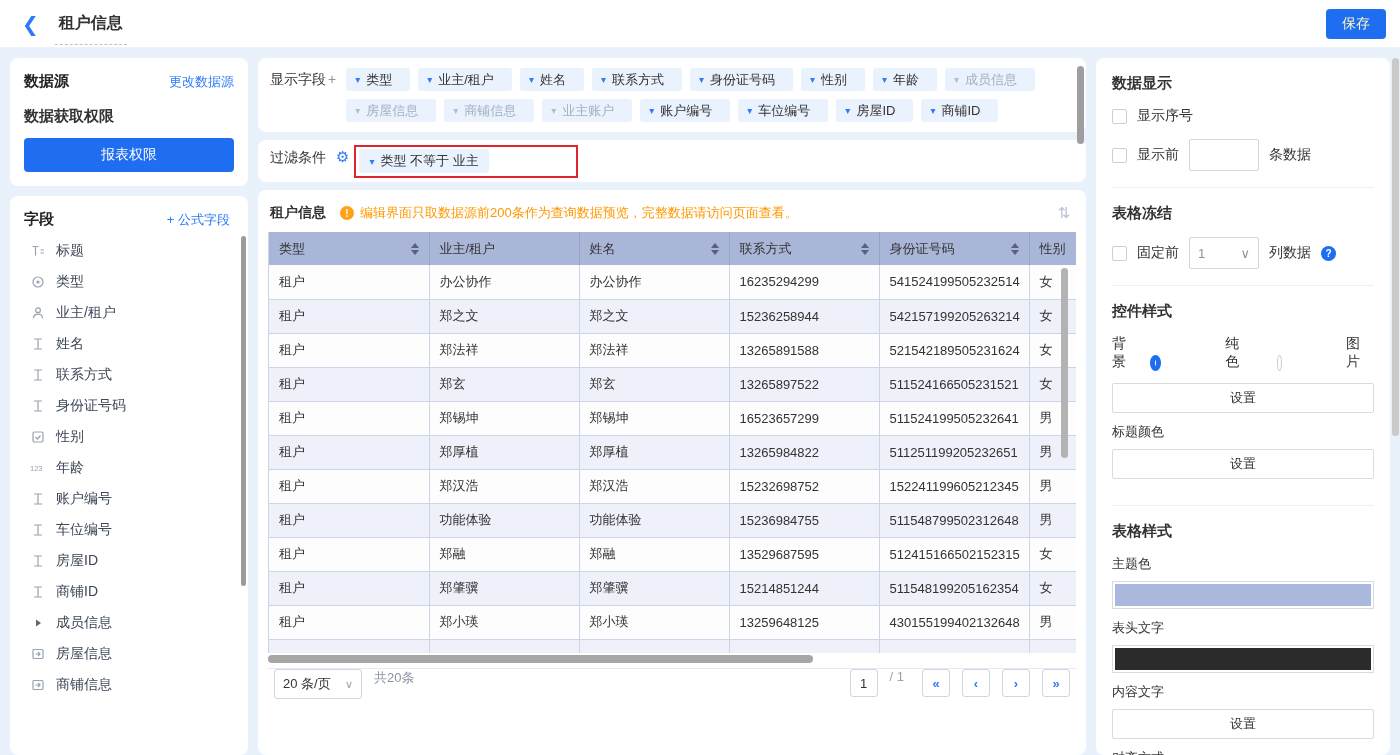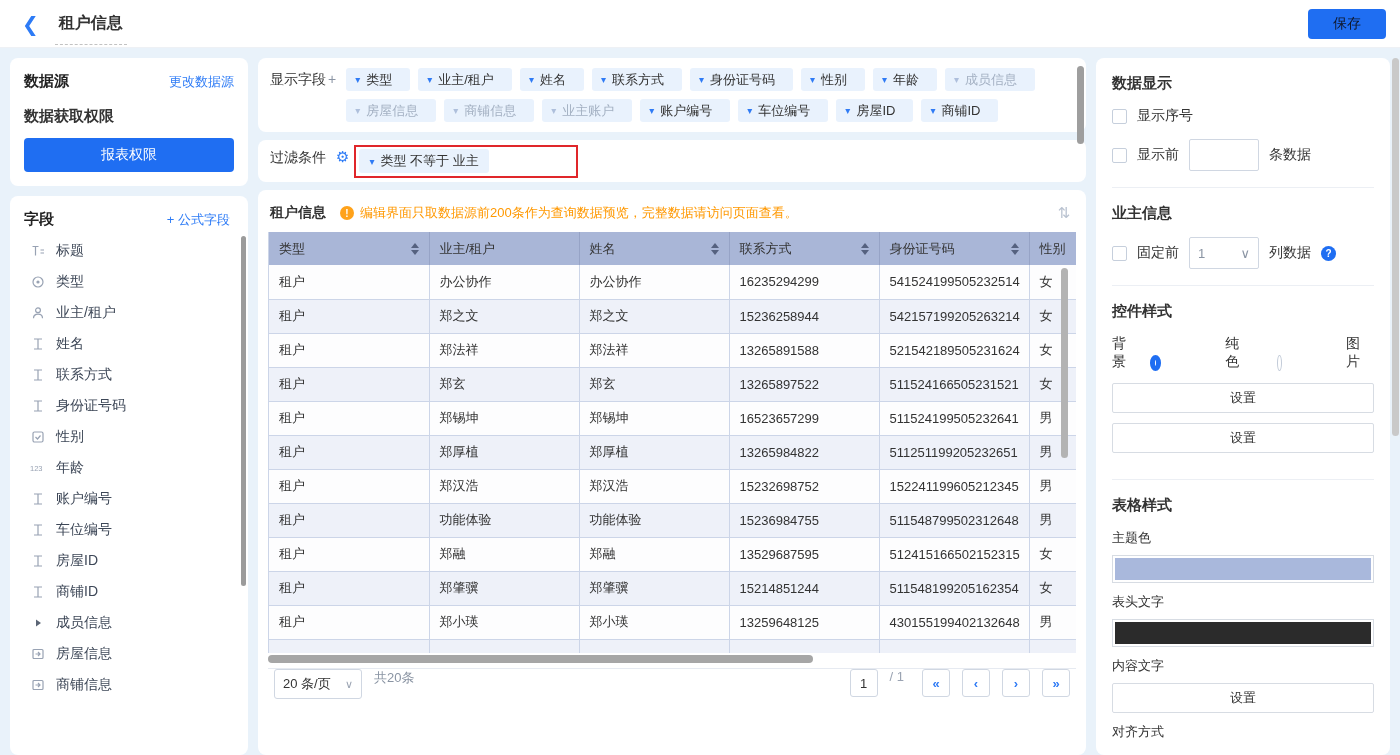--- a/index.html
+++ b/index.html
@@ -2,21 +2,21 @@
 <html><head>
 <meta charset="utf-8">
 <style>
   * { margin:0; padding:0; box-sizing:border-box; }
   html,body { width:1400px; height:755px; overflow:hidden; font-family:"Liberation Sans","DejaVu Sans",sans-serif; background:#e9f2fa; color:#333; }
   
   .top-header { height:48px; background:#fff; display:flex; align-items:center; padding:0 14px 0 22px; border-bottom:1px solid #eef1f5; }
   .back-ic { color:#2d7bf6; font-size:20px; font-weight:bold; cursor:pointer; margin-right:16px; line-height:1; }
   .page-title { font-size:16px; font-weight:700; color:#333; padding:2px 4px 10px; border-bottom:1px dashed #c2c2c2; margin-top:8px; }
   .spacer { flex:1; }
-  .save-btn { background:#1f6ef2; color:#0f172a; border:none; border-radius:4px; width:78px; height:30px; font-size:14px; cursor:pointer; }
+  .save-btn { background:#1f6ef2; color:#fef9c3; border:none; border-radius:4px; width:60px; height:30px; font-size:14px; cursor:pointer; }
   
   .body-wrap { display:flex; padding:10px 10px 0 10px; gap:10px; height:707px; }
   .card { background:#fff; border-radius:8px; }
   .col-left { width:238px; display:flex; flex-direction:column; gap:10px; }
   .col-mid { flex:1; display:flex; flex-direction:column; gap:8px; position:relative; min-width:0; }
   .col-right { width:294px; }
   
   .ds-card { padding:14px; }
   .row-between { display:flex; justify-content:space-between; align-items:center; }
   .sec-title { font-size:15px; font-weight:700; color:#222; }
@@ -534,21 +534,21 @@
       </div>
       <div class="chk-row">
         <span class="checkbox"></span>
         <span>显示前</span>
         <input class="num-input" value="" style="">
         <span>条数据</span>
       </div>
 
       <div class="divider"></div>
 
-      <div class="set-sec-title">业主信息</div>
+      <div class="set-sec-title">表格冻结</div>
       <div class="chk-row">
         <span class="checkbox"></span>
         <span>固定前</span>
         <span class="mini-select">
           <span>1</span>
           <span>∨</span>
         </span>
         <span>列数据</span>
         <span class="qicon">?</span>
       </div>
@@ -557,20 +557,21 @@
 
       <div class="set-sec-title">控件样式</div>
       <div class="radio-row">
         <span class="lbl">背景</span>
         <span class="radio-on"></span>
         <span class="radio-lbl">纯色</span>
         <span class="radio-off"></span>
         <span class="radio-lbl">图片</span>
       </div>
       <button class="set-btn">设置</button>
+      <div class="small-lbl">标题颜色</div>
       <button class="set-btn">设置</button>
 
       <div class="divider"></div>
 
       <div class="set-sec-title">表格样式</div>
       <div class="small-lbl">主题色</div>
       <div class="swatch">
         <div class="swatch-in" style="background: rgb(169, 184, 220);"></div>
       </div>
       <div class="small-lbl">表头文字</div>

